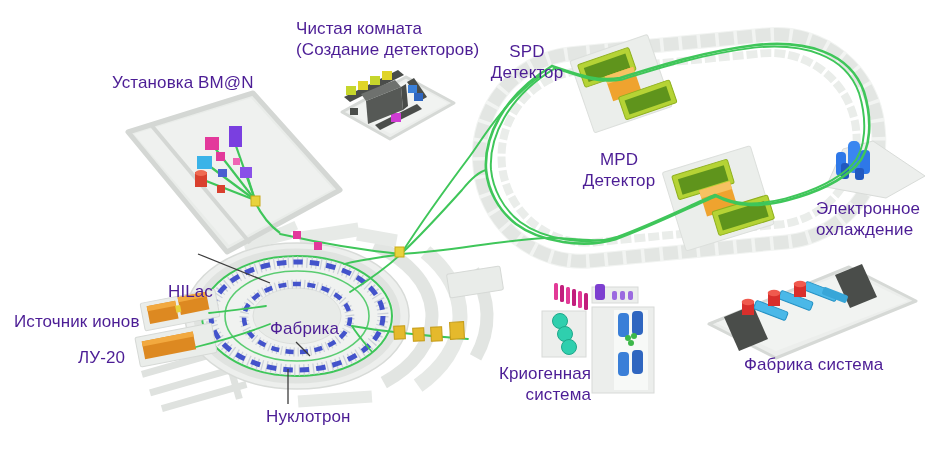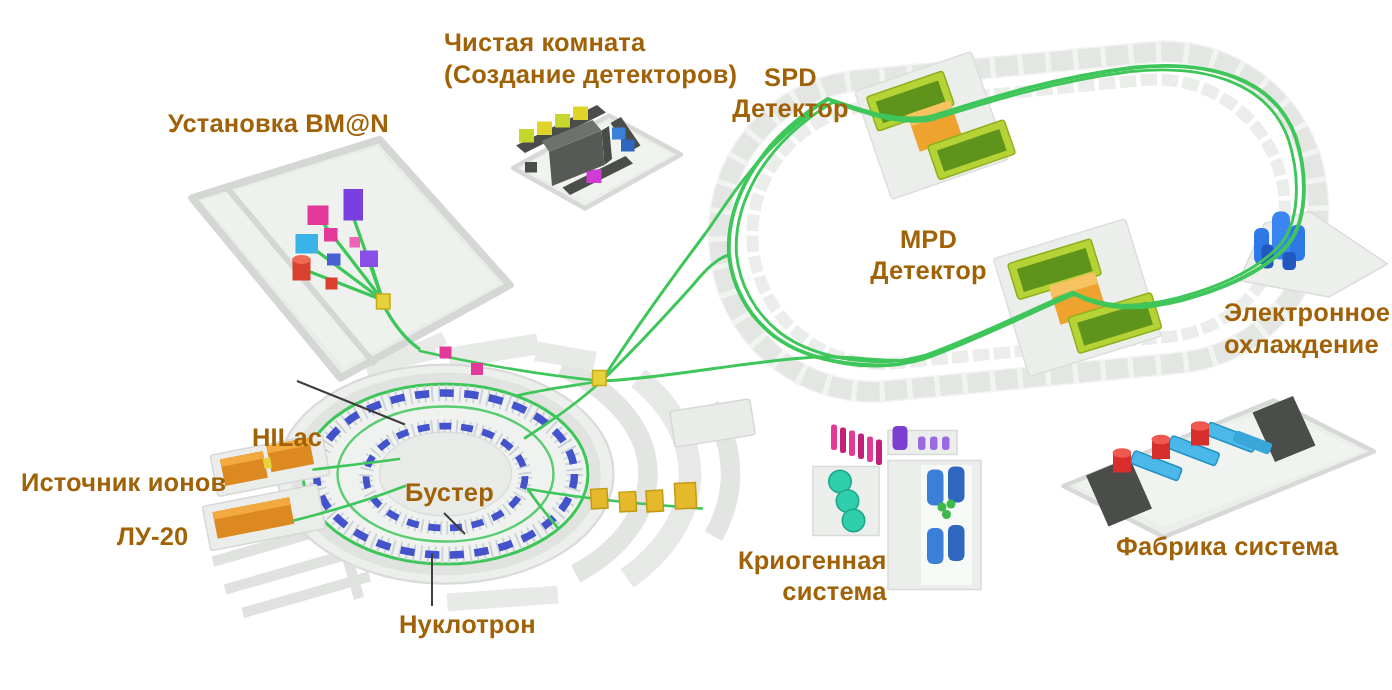--- a/index.html
+++ b/index.html
@@ -1,19 +1,19 @@
 <!DOCTYPE html>
 <html><head>
 <meta charset="utf-8">
 <style>
   html,body{margin:0;padding:0;background:#ffffff;}
   .stage{position:relative;width:928px;height:460px;background:#ffffff;overflow:hidden;
          font-family:"Liberation Sans",sans-serif;}
   .stage svg{position:absolute;left:0;top:0;}
-  .lbl{position:absolute;font-size:17px;line-height:1.25;font-weight:700;color:#a16207;
+  .lbl{position:absolute;font-size:17px;line-height:1.25;font-weight:400;color:#4c1d95;
        white-space:pre-line;letter-spacing:.1px;}
   .l-bmn{left:112px;top:72px;}
   .l-clean{left:296px;top:18px;}
   .l-spd{left:478px;top:41px;width:98px;text-align:center;}
   .l-collider{left:716px;top:104px;}
   .l-mpd{left:570px;top:149px;width:98px;text-align:center;}
   .l-ecool{left:816px;top:198px;}
   .l-target{left:46px;top:243px;}
   .l-hilac{left:140px;top:281px;margin-left:28px;}
   .l-ion{left:14px;top:311px;}
@@ -242,19 +242,19 @@
 (Создание детекторов)</div>
 <div class="lbl l-spd">SPD
 Детектор</div>
 <div class="lbl l-mpd">MPD
 Детектор</div>
 <div class="lbl l-ecool">Электронное
 охлаждение</div>
 <div class="lbl l-hilac">HILac</div>
 <div class="lbl l-ion">Источник ионов</div>
 <div class="lbl l-lu20">ЛУ-20</div>
-<div class="lbl l-booster">Бустер</div>
+<div class="lbl l-booster">Фабрика</div>
 <div class="lbl l-cryo">Криогенная
 система</div>
 <div class="lbl l-nuclotron">Нуклотрон</div>
 <div class="lbl l-factory">Фабрика система</div>
 
 </div>
 
 </body></html>

